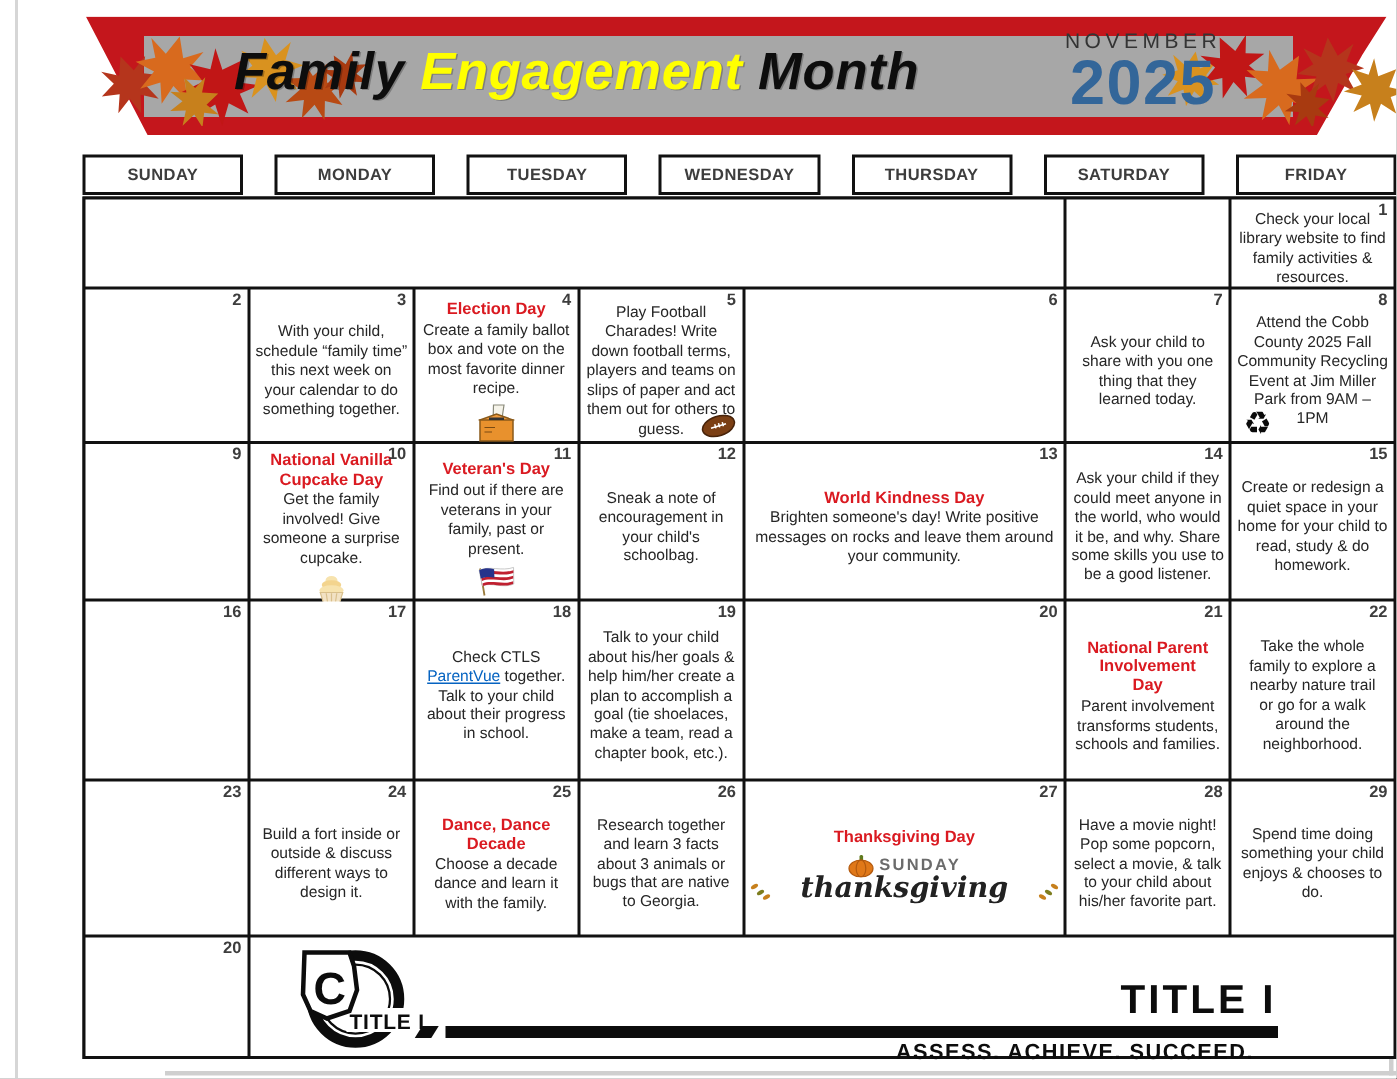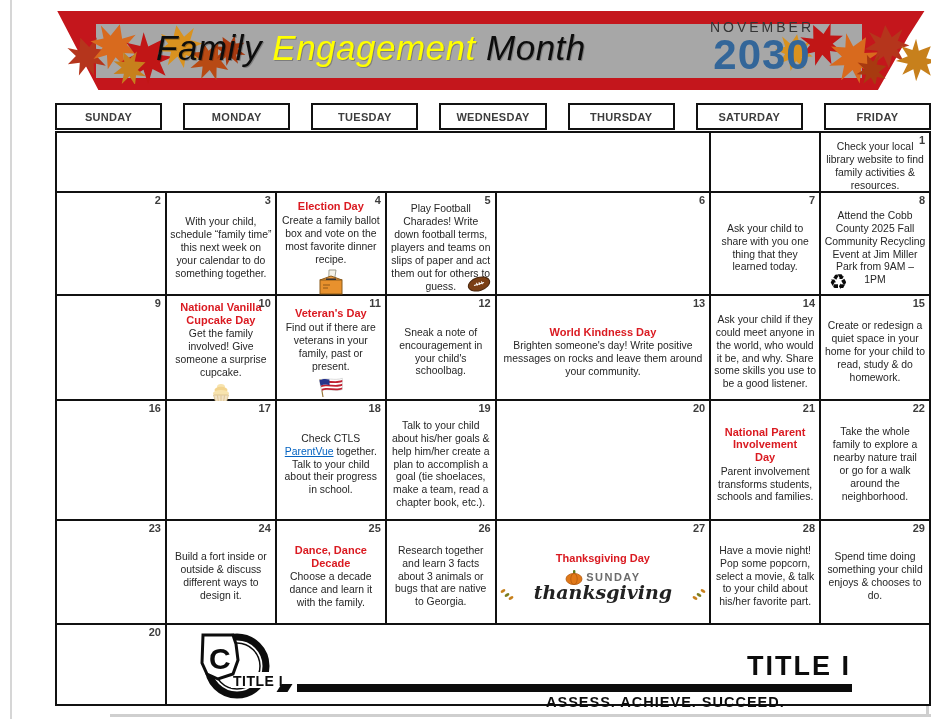--- a/index.html
+++ b/index.html
@@ -16,21 +16,21 @@
   .edge{position:absolute; background:#d6d6d6;}
   .edge-left{left:10px; top:0; width:2px; height:719px;}
   .edge-bottom{left:110px; bottom:2px; right:0; height:3px; background:#cfcfcf;}
   .edge-right{right:2px; bottom:2px; width:3px; height:30px; background:#cfcfcf;}
 
   
   .banner{position:absolute; left:34px; top:11px; width:894px; height:79px;}
   .banner-red{position:absolute; inset:0; background:var(--banner-red);
     clip-path:polygon(2.6% 0%, 99.6% 0%, 97.8% 32%, 94.4% 100%, 7.2% 100%);}
   .banner-gray{position:absolute; left:62px; right:66px; top:13px; bottom:12px; background:var(--banner-gray);}
-  .banner-title{position:absolute; left:122px; top:17px; font-size:35px; font-style:italic; font-weight:400;
+  .banner-title{position:absolute; left:122px; top:17px; font-size:35px; font-style:italic; font-weight:700;
     letter-spacing:0.5px; color:#0d0d0d; white-space:nowrap; text-shadow:1px 1px 0 rgba(0,0,0,0.25);}
   .banner-title .yellow{color:var(--engagement-yellow);}
   .banner-date{position:absolute; left:642px; top:8px; width:172px; text-align:center;}
   .banner-month{font-size:14px; font-weight:400; letter-spacing:3px; color:var(--november-dark);}
   .banner-year{font-size:42px; font-weight:800; color:var(--year-blue); line-height:0.95; letter-spacing:1px;}
   .leaves{position:absolute; top:7px;}
   .leaves-left{left:28px;}
   .leaves-right{left:738px;}
 
   
@@ -62,21 +62,21 @@
   .tg-script{font-family:"DejaVu Serif", serif; font-style:italic; font-weight:700; font-size:19px;
     color:#222; line-height:1; margin-top:-2px;}
   .tg-row{display:flex; align-items:center; gap:20px;}
 
   
   .footer-cell{justify-content:flex-start; padding:0;}
   .footer-logo{position:absolute; left:20px; top:5px;}
   .footer-bar-notch{position:absolute; left:112px; top:59px; width:11px; height:8px; background:#0c0c0c; transform:skewX(-32deg);}
   .footer-bar{position:absolute; left:130px; right:77px; top:59px; height:8px; background:#0c0c0c;}
   .footer-brand{position:absolute; right:78px; top:26px; font-size:27px; font-weight:800; letter-spacing:2px; color:#0c0c0c;}
-  .footer-slogan{position:absolute; right:93px; top:69px; width:290px; text-align:left; font-size:14.5px;
+  .footer-slogan{position:absolute; right:93px; top:69px; width:290px; text-align:right; font-size:14.5px;
     font-weight:800; letter-spacing:1px; color:#0c0c0c;}
   .hidden-defs{position:absolute; width:0; height:0; overflow:hidden;}
 </style>
 </head>
 <body>
 
 <svg class="hidden-defs" aria-hidden="true">
   <defs>
     <path id="leafshape" d="M0 -15 L4 -6 L12 -11 L8 -3 L16 1 L7 3 L11 12 L3 7 L0 16 L-3 7 L-11 12 L-7 3 L-16 1 L-8 -3 L-12 -11 L-4 -6 Z"></path>
   </defs>
@@ -110,21 +110,21 @@
       <use href="#leafshape" fill="#a83a10" transform="translate(100,52) rotate(75)"></use>
     </svg>
 
     <div class="banner-title">
       <span>Family</span>
       <span class="yellow">Engagement</span>
       <span>Month</span>
     </div>
     <div class="banner-date">
       <div class="banner-month">NOVEMBER</div>
-      <div class="banner-year">2030</div>
+      <div class="banner-year">2025</div>
     </div>
   </div>
 
   <div class="calendar">
 
     <div class="cal-header">
       <div class="hbox">SUNDAY</div>
       <div class="hbox">MONDAY</div>
       <div class="hbox">TUESDAY</div>
       <div class="hbox">WEDNESDAY</div>

